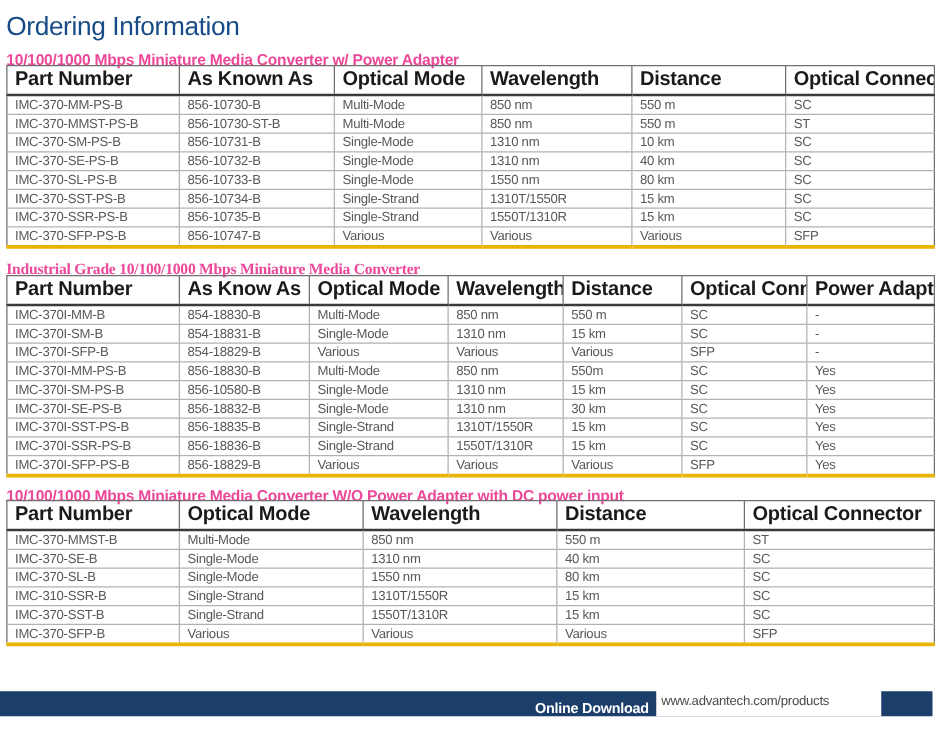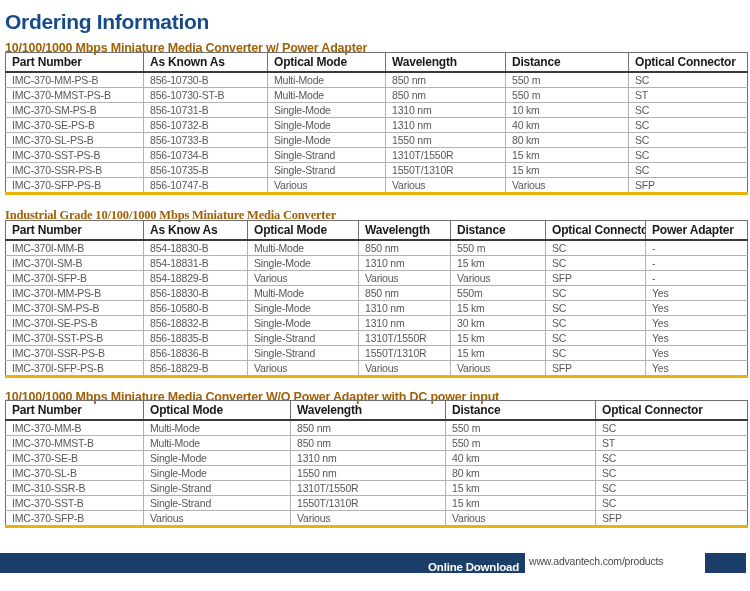--- a/index.html
+++ b/index.html
@@ -5,46 +5,46 @@
   html,body{margin:0;padding:0;}
   body{
     width:750px;height:591px;
     background:#ffffff;
     font-family:"Liberation Sans", sans-serif;
     position:relative;
     overflow:hidden;
   }
   .page-title{
     position:absolute;left:5px;top:-4px;
-    font-size:21px;font-weight:bold;
+    font-size:21px;font-weight:normal;
     color:#174b87;
     letter-spacing:-0.3px;
   }
   .section-heading{
     position:absolute;left:5px;
-    font-size:12.5px;font-weight:bold;color:#a16207;
+    font-size:12.5px;font-weight:bold;color:#ec4899;
     letter-spacing:-0.2px;
     text-align:center;
   }
   #sec-heading-0{top:31px;}
   #sec-heading-1{top:198px;font-family:Liberation Serif, serif;}
   #sec-heading-2{top:380px;}
   table.order-table{
     position:absolute;left:5px;
     width:742px;
     border-collapse:collapse;
     table-layout:fixed;
     border:1px solid #6f6f6f;
   }
   #order-table-0{top:52px;}
   #order-table-1{top:220px;}
   #order-table-2{top:400px;}
   table.order-table th{
     text-align:left;
-    font-size:12px;font-weight:bold;color:#1a1a1a;
+    font-size:16px;font-weight:bold;color:#1a1a1a;
     padding:2px 14px 2px 6px;
     height:12px;
     border:1px solid #6f6f6f;
     border-bottom:2px solid #3a3a3a;
     letter-spacing:-0.2px;
     white-space:nowrap;overflow:hidden;
   }
   table.order-table td{
     font-size:10.5px;color:#585858;
     padding:1px 2px 1px 6px;
@@ -294,27 +294,20 @@
       <tr>
         <th>Part Number</th>
         <th>Optical Mode</th>
         <th>Wavelength</th>
         <th>Distance</th>
         <th>Optical Connector</th>
       </tr>
     </thead>
     <tbody>
       <tr>
-        <td>IMC-370-MM-B</td>
-        <td>Multi-Mode</td>
-        <td>850 nm</td>
-        <td>550 m</td>
-        <td>SC</td>
-      </tr>
-      <tr>
         <td>IMC-370-MMST-B</td>
         <td>Multi-Mode</td>
         <td>850 nm</td>
         <td>550 m</td>
         <td>ST</td>
       </tr>
       <tr>
         <td>IMC-370-SE-B</td>
         <td>Single-Mode</td>
         <td>1310 nm</td>

